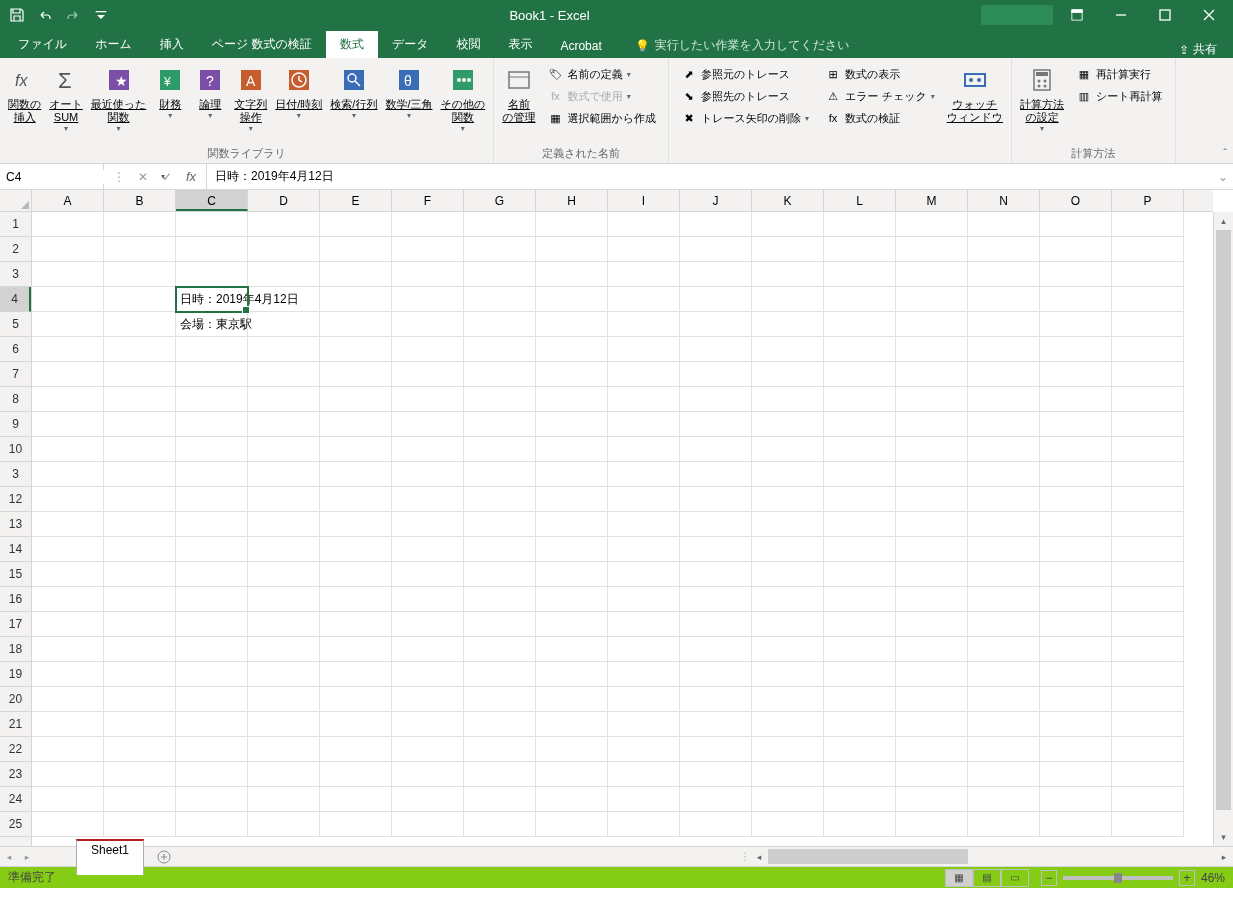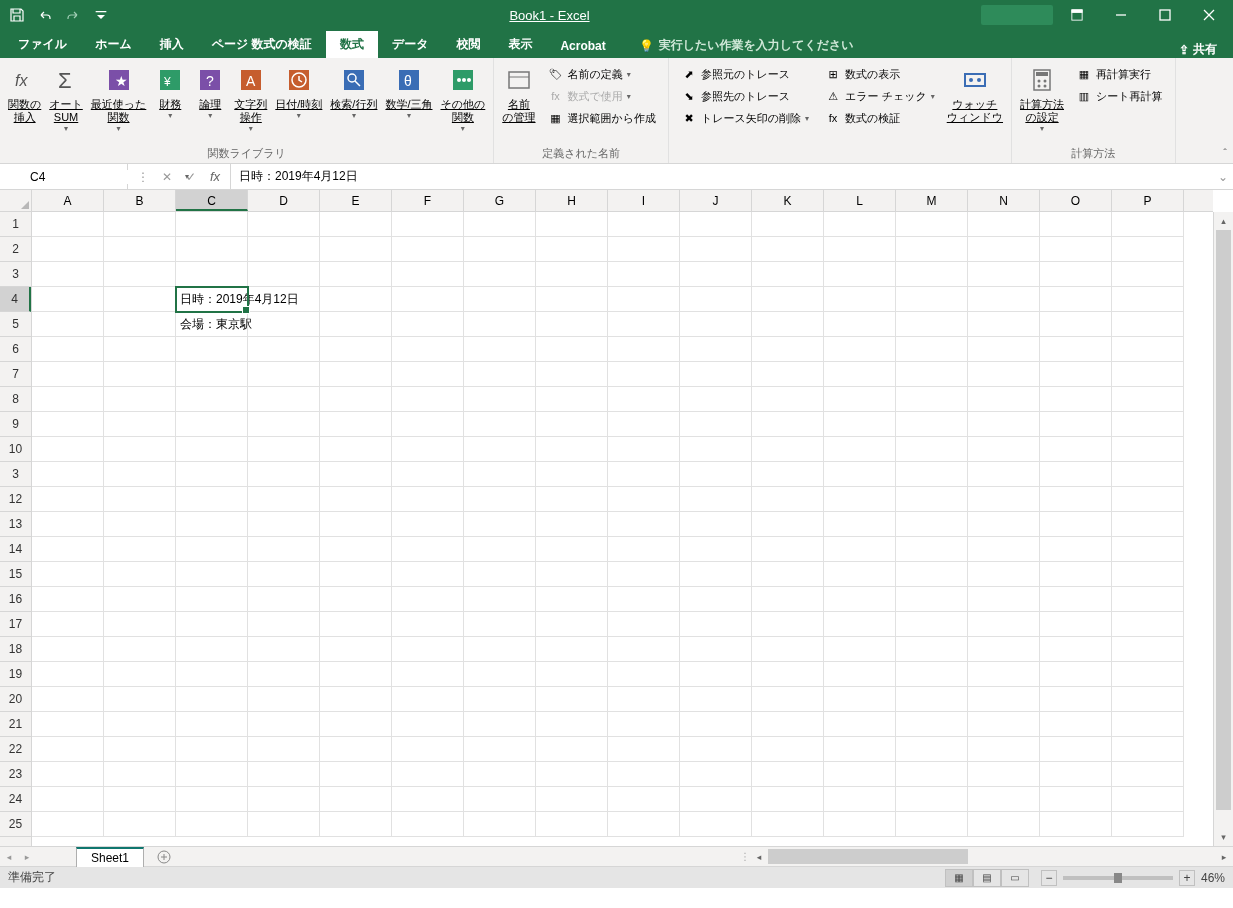--- a/index.html
+++ b/index.html
@@ -1,46 +1,46 @@
 <!DOCTYPE html>
 <html><head>
 <meta charset="utf-8">
 <style>
 * { margin: 0; padding: 0; box-sizing: border-box; font-family: "Meiryo UI", "Segoe UI", sans-serif; }
 body { width: 1233px; height: 908px; background: #fff; overflow: hidden; font-size: 12px; }
 .titlebar { height: 30px; background: #217346; display: flex; align-items: center; color: #fff; }
 .qat { display: flex; align-items: center; padding: 0 4px; gap: 2px; }
 .qat-btn { width: 26px; height: 26px; display: flex; align-items: center; justify-content: center; cursor: pointer; }
 .qat-btn svg { width: 16px; height: 16px; }
-.title-center { flex: 1; text-align: center; font-size: 13px; text-decoration: underline; }
+.title-center { flex: 1; text-align: center; font-size: 13px; }
 .title-right { display: flex; align-items: center; gap: 4px; padding-right: 4px; }
 .user-box { width: 72px; height: 20px; background: #2e8b5a; border-radius: 2px; }
 .win-btn { width: 40px; height: 28px; display: flex; align-items: center; justify-content: center; cursor: pointer; }
 .win-btn svg { width: 12px; height: 12px; stroke: #fff; }
-.tabs { height: 28px; background: #217346; display: flex; align-items: flex-end; padding: 0 4px; color: #fff; font-weight: bold; }
+.tabs { height: 28px; background: #217346; display: flex; align-items: flex-end; padding: 0 4px; color: #fff; }
 .tab { padding: 5px 14px; font-size: 12px; cursor: pointer; }
 .tab.active { background: #fff; color: #217346; }
 .tell-me { display: flex; align-items: center; margin-left: 12px; color: #d0e8d8; font-size: 12px; padding: 4px 8px; gap: 4px; }
 .share { margin-left: auto; margin-right: 12px; color: #fff; font-size: 12px; display: flex; align-items: center; gap: 4px; cursor: pointer; }
 .ribbon { height: 106px; background: #f3f2f1; border-bottom: 1px solid #d6d6d6; display: flex; position: relative; }
 .rgroup { display: flex; flex-direction: column; border-right: 1px solid #e1e1e1; padding: 4px 4px 0; }
 .rgroup-body { display: flex; flex: 1; align-items: flex-start; }
 .rgroup-label { text-align: center; font-size: 11px; color: #666; padding: 2px 0; }
 .rbtn { display: flex; flex-direction: column; align-items: center; justify-content: flex-start; padding: 2px 4px; cursor: pointer; min-width: 40px; }
 .rbtn-icon { width: 32px; height: 32px; display: flex; align-items: center; justify-content: center; margin-bottom: 2px; }
 .rbtn-icon svg { width: 28px; height: 28px; }
 .rbtn-label { font-size: 11px; text-align: center; line-height: 1.2; white-space: pre-line; text-decoration: underline; }
 .rbtn-drop { font-size: 8px; color: #666; }
 .rbtn-small { display: flex; align-items: center; gap: 4px; padding: 2px 6px; cursor: pointer; font-size: 11px; white-space: nowrap; }
 .rbtn-small-icon { width: 16px; height: 16px; display: inline-flex; align-items: center; justify-content: center; }
 .rcol { display: flex; flex-direction: column; gap: 2px; padding: 2px; }
 .disabled { color: #aaa; }
 .collapse-btn { position: absolute; right: 6px; bottom: 4px; font-size: 11px; color: #666; cursor: pointer; }
 .namebox-row { height: 26px; border-bottom: 1px solid #d6d6d6; display: flex; align-items: stretch; background: #fff; }
-.namebox-wrap { width: 104px; border-right: 1px solid #d6d6d6; display: flex; align-items: center; padding: 0 6px; margin-left: 24px; }
+.namebox-wrap { width: 104px; border-right: 1px solid #d6d6d6; display: flex; align-items: center; padding: 0 6px; }
 .namebox { flex: 1; border: none; font-size: 12px; outline: none; }
 .namebox-drop { font-size: 8px; color: #666; cursor: pointer; }
 .fbar-btns { display: flex; align-items: center; border-right: 1px solid #d6d6d6; padding: 0 4px; gap: 2px; }
 .fbar-btn { width: 22px; height: 22px; display: flex; align-items: center; justify-content: center; color: #999; cursor: pointer; }
 .fbar-fx { font-style: italic; color: #666; font-size: 13px; }
 .formula-input { flex: 1; border: none; padding: 0 8px; font-size: 12px; outline: none; }
 .fbar-expand { width: 20px; display: flex; align-items: center; justify-content: center; color: #999; cursor: pointer; }
 .grid-area { position: relative; height: 676px; display: flex; }
 .corner { width: 32px; height: 22px; background: #f3f2f1; border-right: 1px solid #d6d6d6; border-bottom: 1px solid #d6d6d6; position: absolute; top: 0; left: 0; z-index: 3; cursor: pointer; }
 .corner::after { content: ''; position: absolute; right: 2px; bottom: 2px; border-left: 8px solid transparent; border-bottom: 8px solid #b8b8b8; }
@@ -59,23 +59,23 @@
 .vscroll { position: absolute; top: 22px; right: 0; width: 20px; bottom: 20px; background: #f3f2f1; border-left: 1px solid #d6d6d6; }
 .vscroll-btn { height: 18px; text-align: center; font-size: 9px; line-height: 18px; cursor: pointer; color: #666; }
 .vscroll-thumb { position: absolute; top: 18px; left: 2px; right: 2px; height: 580px; background: #cdcdcd; cursor: pointer; }
 .hscroll { position: absolute; bottom: 0; right: 0; left: 740px; height: 20px; background: #f3f2f1; border-top: 1px solid #d6d6d6; display: flex; }
 .hscroll-grip { width: 10px; display: flex; align-items: center; justify-content: center; cursor: ew-resize; color: #aaa; font-size: 10px; }
 .hscroll-btn { width: 18px; text-align: center; font-size: 9px; line-height: 20px; cursor: pointer; color: #666; }
 .hscroll-track { flex: 1; position: relative; }
 .hscroll-thumb { position: absolute; left: 0; top: 2px; bottom: 2px; width: 200px; background: #cdcdcd; cursor: pointer; }
 .sheet-tabs { position: absolute; bottom: 0; left: 0; width: 740px; height: 20px; background: #f3f2f1; border-top: 1px solid #d6d6d6; display: flex; align-items: center; }
 .sheet-nav { width: 18px; text-align: center; font-size: 9px; color: #999; cursor: pointer; }
-.sheet-tab { height: 20px; padding: 0 14px; background: #fff; border: 1px solid #aeaeae; border-bottom: none; border-top: 2px solid #0f766e; font-size: 12px; line-height: 18px; cursor: pointer; }
+.sheet-tab { height: 36px; padding: 0 14px; background: #fff; border: 1px solid #aeaeae; border-bottom: none; border-top: 2px solid #b91c1c; font-size: 12px; line-height: 18px; cursor: pointer; }
 .sheet-add { width: 28px; height: 20px; display: flex; align-items: center; justify-content: center; cursor: pointer; color: #666; margin-left: 6px; }
-.statusbar { height: 22px; background: #e5e5e5; border-top: 1px solid #d6d6d6; display: flex; align-items: center; padding: 0 8px; font-size: 12px; color: #444; }
+.statusbar { height: 22px; background: #84cc16; border-top: 1px solid #d6d6d6; display: flex; align-items: center; padding: 0 8px; font-size: 12px; color: #444; }
 .sb-left { flex: 1; }
 .sb-views { display: flex; gap: 0; }
 .sb-view { width: 28px; height: 18px; border: 1px solid #c0c0c0; display: flex; align-items: center; justify-content: center; cursor: pointer; font-size: 10px; }
 .sb-view.active { background: #d0d0d0; }
 .sb-zoom { display: flex; align-items: center; gap: 6px; margin-left: 12px; }
 .zoom-slider { width: 110px; height: 4px; background: #c0c0c0; position: relative; cursor: pointer; }
 .zoom-thumb { position: absolute; left: 50%; top: -3px; width: 8px; height: 10px; background: #888; transform: translateX(-50%); }
 .zoom-btn { width: 16px; height: 16px; border: 1px solid #c0c0c0; text-align: center; line-height: 14px; cursor: pointer; }
 </style>
 </head>

